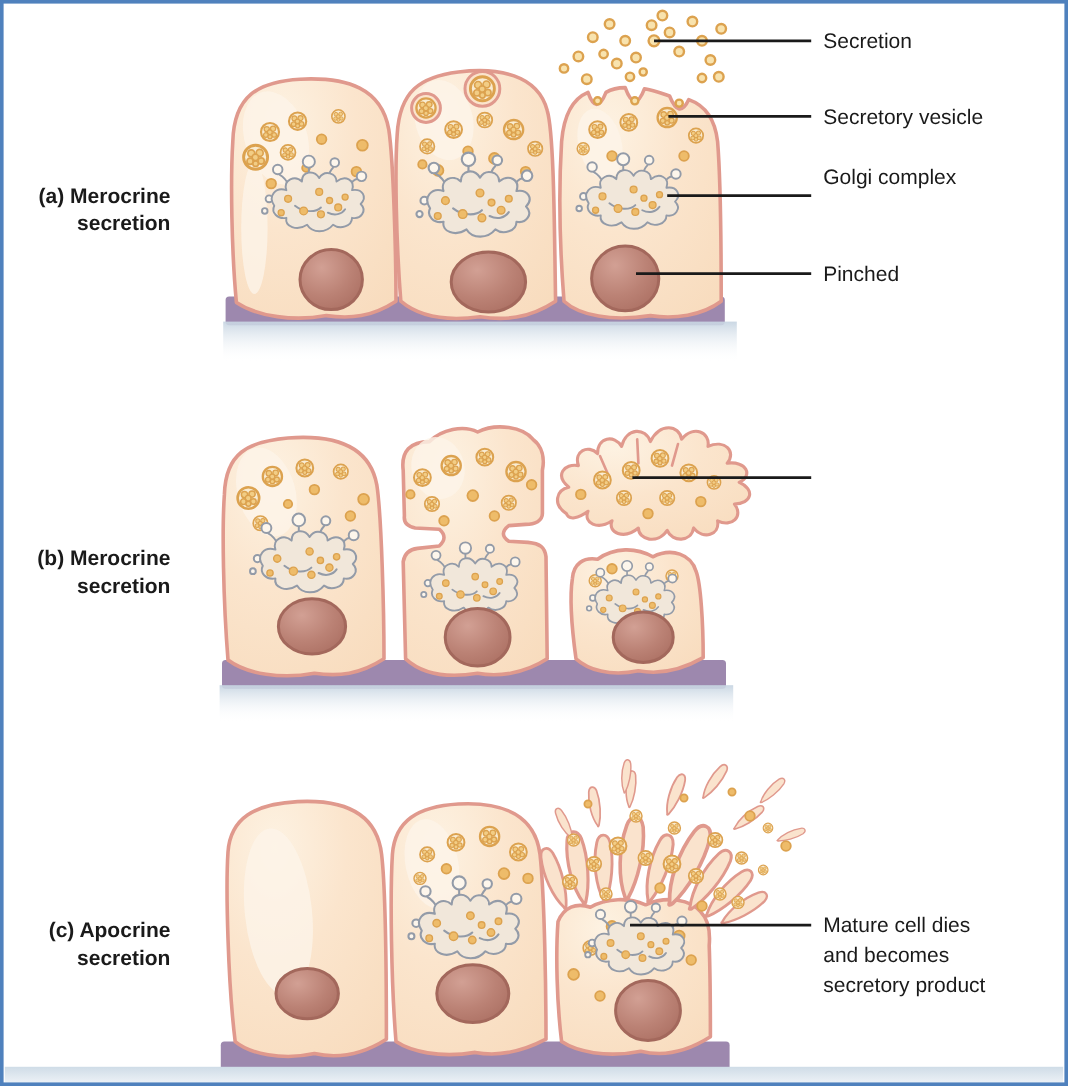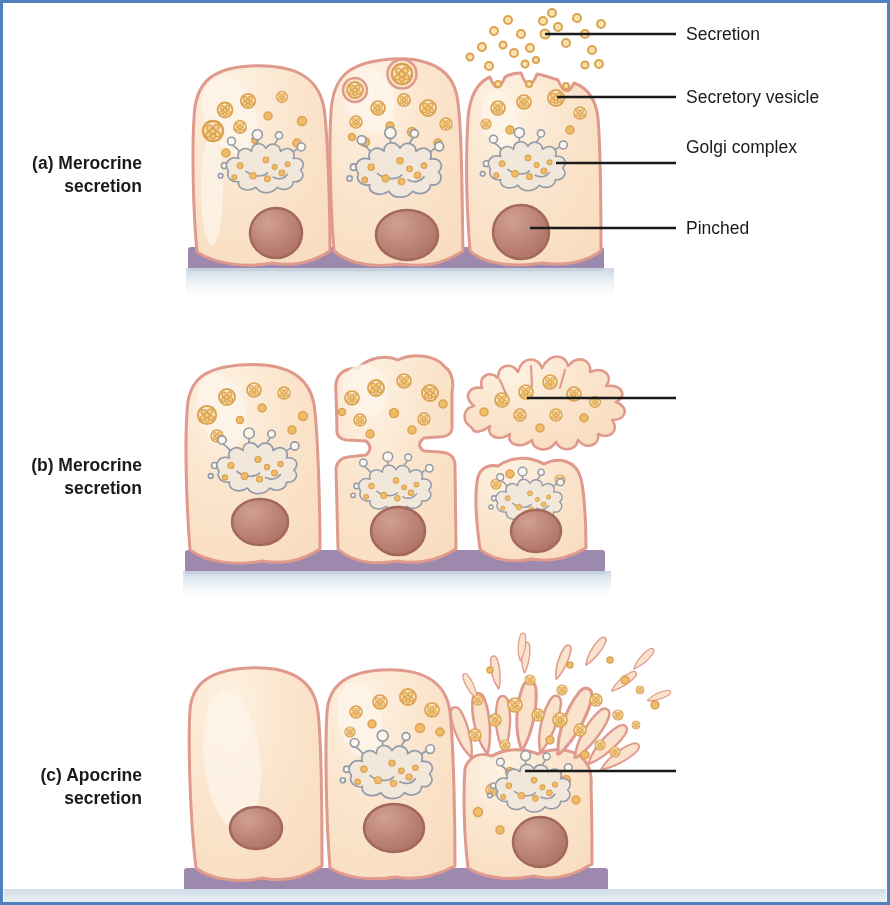--- a/index.html
+++ b/index.html
@@ -339,15 +339,20 @@
   </div>
   <div class="side-label" style="top:764px;">
     <div>(c) Apocrine</div>
     <div>secretion</div>
   </div>
 
   <div class="ann" style="top:22px;">Secretion</div>
   <div class="ann" style="top:85px;">Secretory vesicle</div>
   <div class="ann" style="top:135px;">Golgi complex</div>
   <div class="ann" style="top:216px;">Pinched</div>
+  <div class="ann" style="top:759px;">
+    <div>Mature cell dies</div>
+    <div>and becomes</div>
+    <div>secretory product</div>
+  </div>
 
   <div class="frame"></div>
 </div>
 
 </body></html>

